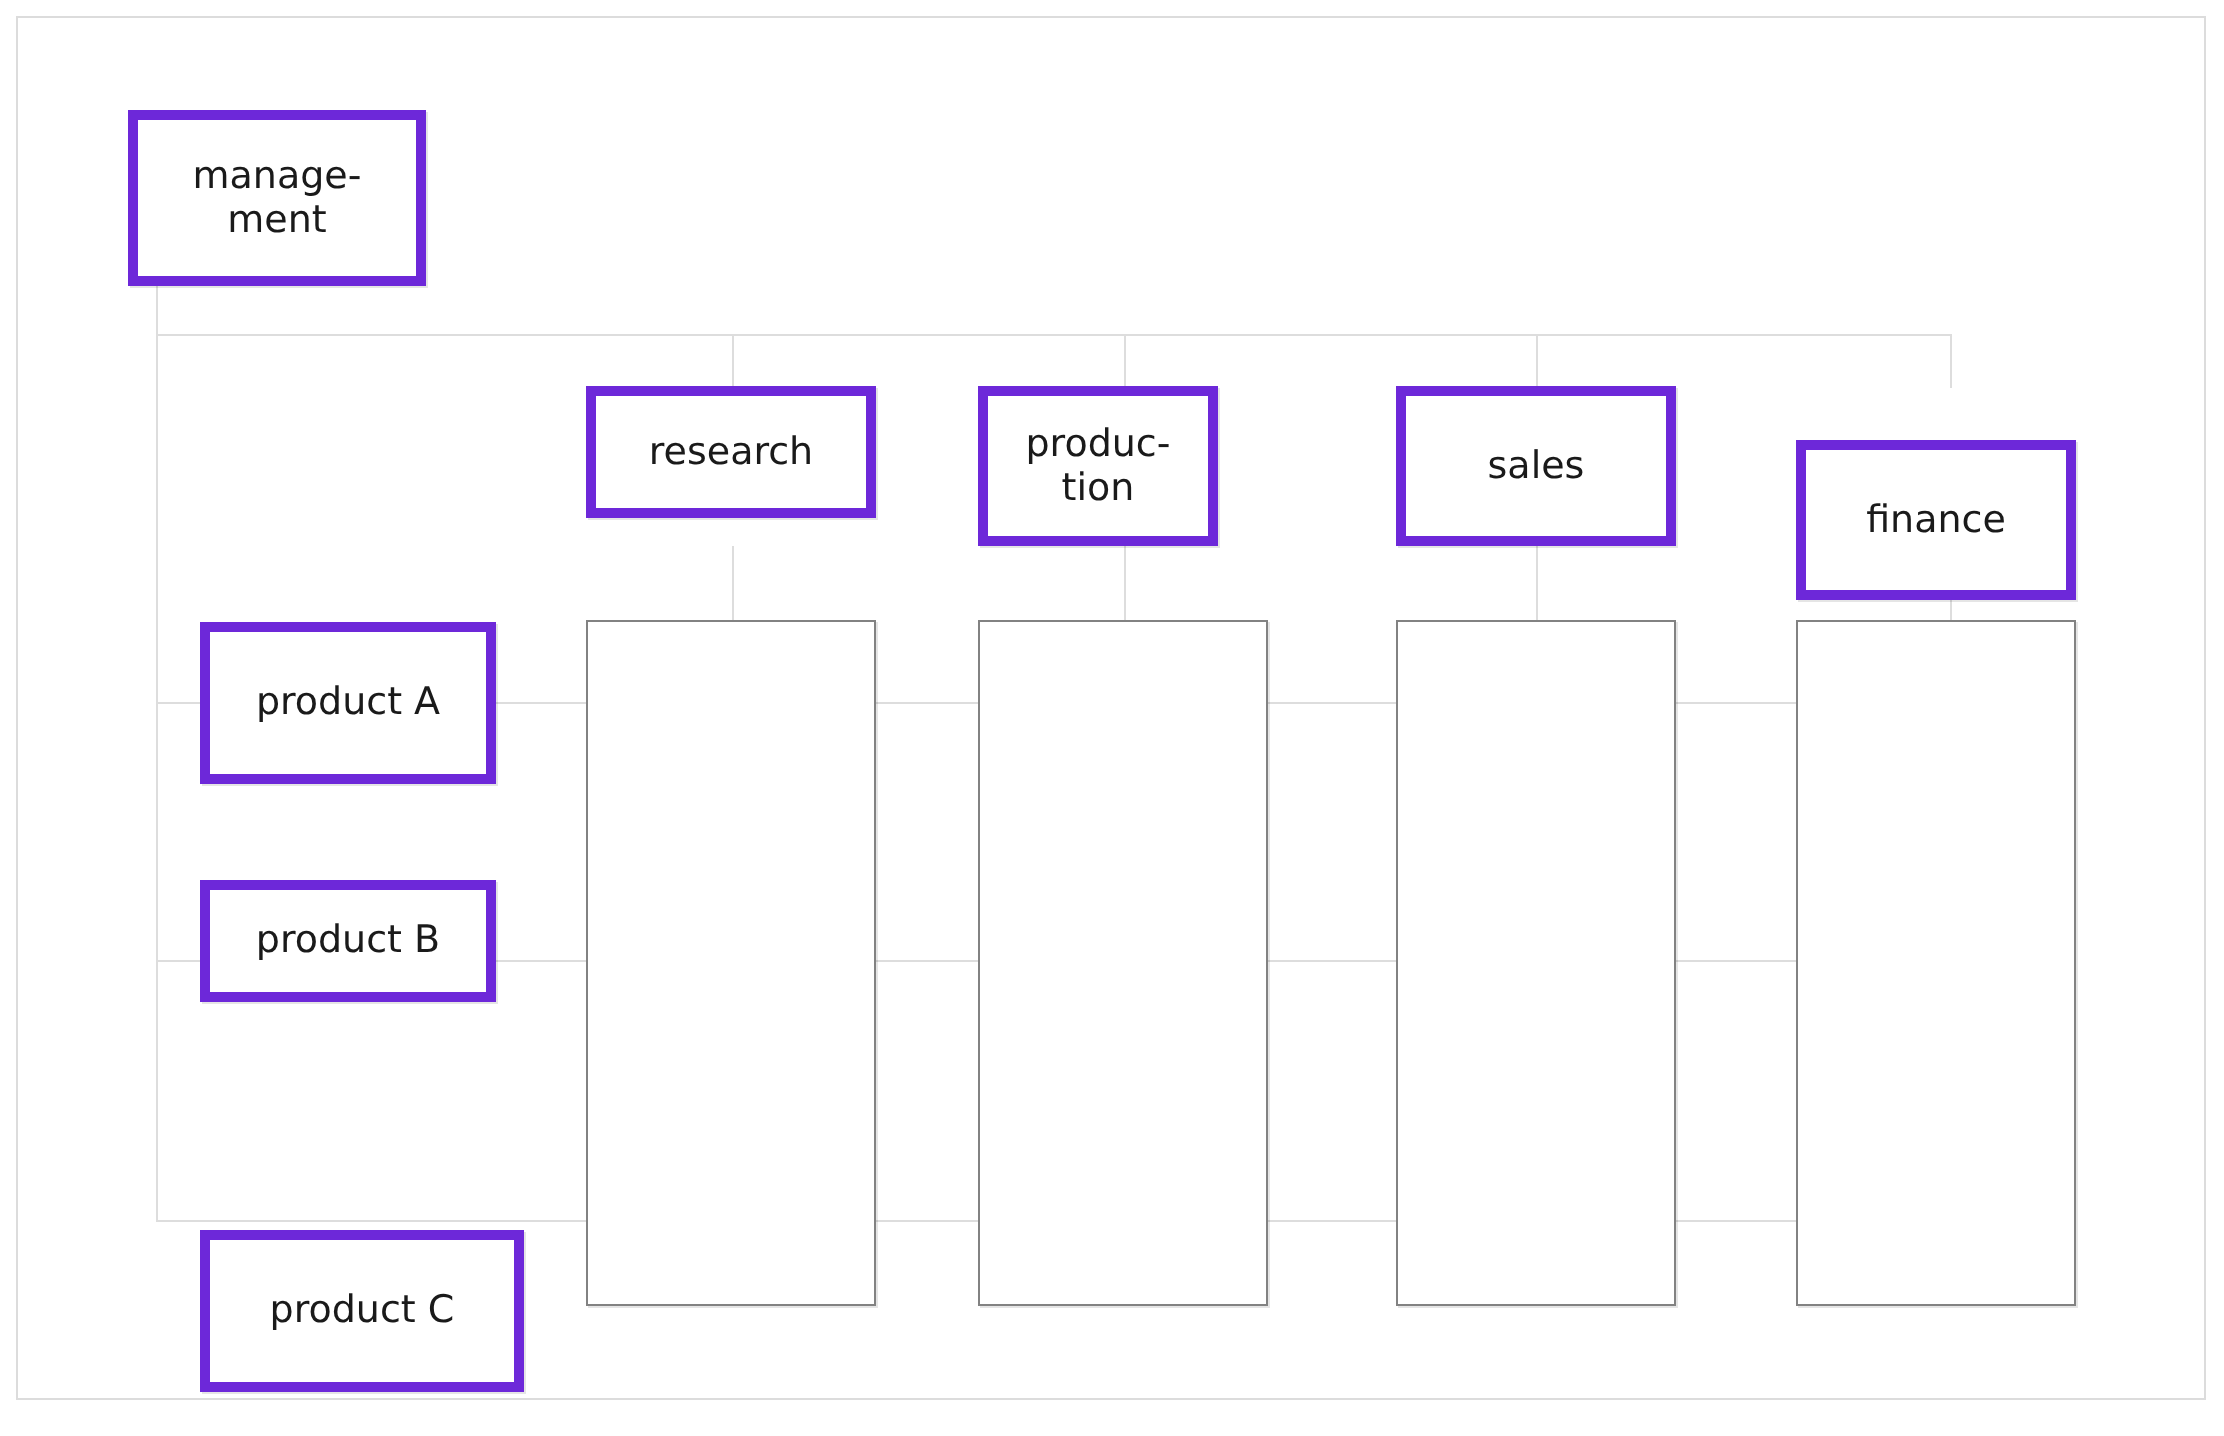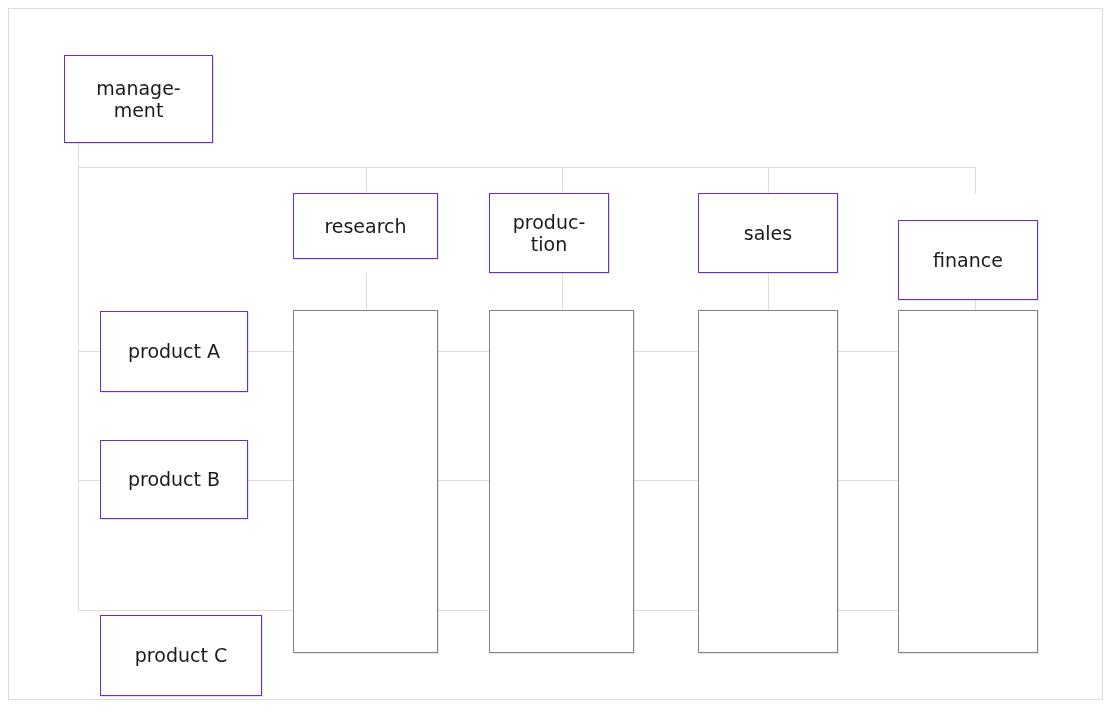--- a/index.html
+++ b/index.html
@@ -34,21 +34,21 @@
     position: absolute;
     background: #dddddd;
   }
   .conn.v { width: 1px; }
   .conn.h { height: 1px; }
 
   
   .node {
     position: absolute;
     box-sizing: border-box;
-    border: 1px solid #6d28d9;
+    border: 5px solid #6d28d9;
     background: #ffffff;
     display: flex;
     align-items: center;
     justify-content: center;
     color: #1a1a1a;
     font-size: 19px;
     line-height: 1.18;
     text-align: center;
     white-space: pre-line;
     box-shadow: 1px 1px 0 0 rgba(0,0,0,0.10);
@@ -95,16 +95,16 @@
   <div class="node" style="left:64px; top:55px; width:149px; height:88px;">manage-
 ment</div>
 
   <div class="node" style="left:293px; top:193px; width:145px; height:66px;">research</div>
   <div class="node" style="left:489px; top:193px; width:120px; height:80px;">produc-
 tion</div>
   <div class="node" style="left:698px; top:193px; width:140px; height:80px;">sales</div>
   <div class="node" style="left:898px; top:193px; width:140px; height:80px;margin-top:27px;">finance</div>
 
   <div class="node" style="left:100px; top:311px; width:148px; height:81px;">product A</div>
-  <div class="node" style="left:100px; top:440px; width:148px; height:79px;">product B</div>
+  <div class="node" style="left:100px; top:440px; width:148px; height:61px;">product B</div>
   <div class="node" style="left:100px; top:570px; width:162px; height:81px;margin-top:45px;">product C</div>
 
 </div>
 
 </body></html>

